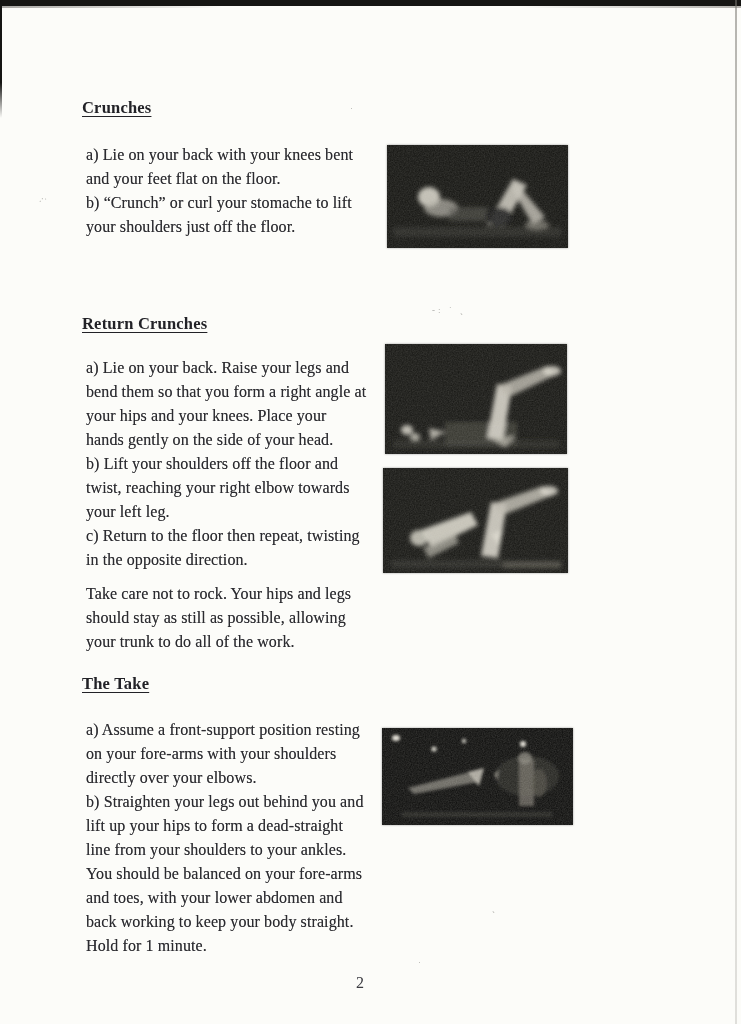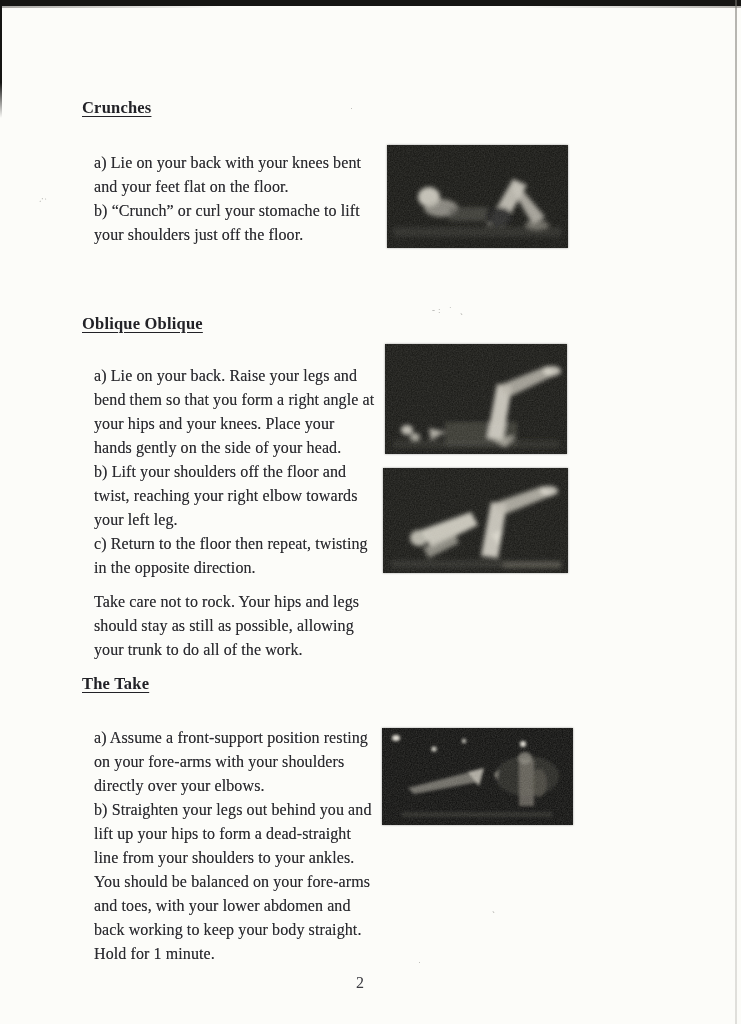--- a/index.html
+++ b/index.html
@@ -18,21 +18,21 @@
     background:linear-gradient(#151513 70%,rgba(21,21,19,0));}
   .edge-right{position:absolute;left:735px;top:0;width:2px;height:1024px;
     background:linear-gradient(rgba(120,118,112,.55),rgba(150,148,142,.35) 40%,rgba(150,148,142,.28));}
   
   .heading{
     position:absolute;left:82px;margin:0;
     font-size:16.5px;font-weight:bold;letter-spacing:.2px;color:#222227;
     text-decoration:underline;text-underline-offset:3px;text-decoration-thickness:1.4px;
   }
   .body{
-    position:absolute;left:82px;width:281px;margin:12px;
+    position:absolute;left:82px;width:281px;margin:4px;
     font-size:16px;line-height:24px;letter-spacing:.1px;
     text-shadow:0 0 .4px rgba(43,43,48,.55);
   }
   .steps{white-space:pre-line;}
   .caption{left:385px;width:268px;}
   .photo{position:absolute;margin:0;padding:0;box-shadow:0 0 2px rgba(40,40,38,.45);}
   .photo svg{display:block;width:100%;height:100%;}
   .page-number{position:absolute;left:350px;top:974px;width:20px;text-align:center;
     font-size:16px;color:#3a3a40;}
   .speck{position:absolute;color:#8d8d89;font-size:9px;line-height:9px;opacity:.8;}
@@ -43,21 +43,21 @@
 <div class="page">
 
   <div class="edge-top"></div>
   <div class="edge-left"></div>
   <div class="edge-right"></div>
 
   <h2 class="heading" style="top:98px">Crunches</h2>
   <p class="body steps" style="top:139px">a)  Lie on your back with your knees bent and your feet flat on the floor.
 b)  “Crunch” or curl your stomache to lift your shoulders just off the floor.</p>
 
-  <h2 class="heading" style="top:314px">Oblique Oblique</h2>
+  <h2 class="heading" style="top:314px">Return Crunches</h2>
   <p class="body steps" style="top:352px">a)  Lie on your back.  Raise your legs and bend them so that you form a right angle at your hips and your knees.  Place your hands gently on the side of your head.
 b)  Lift your shoulders off the floor and twist, reaching your right elbow towards your left leg.
 c)  Return to the floor then repeat, twisting in the opposite direction.</p>
   <p class="body" style="top:578px">Take care not to rock.  Your hips and legs should stay as still as possible, allowing your trunk to do all of the work.</p>
 
   <h2 class="heading" style="top:674px">The Take</h2>
   <p class="body steps" style="top:714px">a)  Assume a front-support position resting on your fore-arms with your shoulders directly over your elbows.
 b)  Straighten your legs out behind you and lift up your hips to form a dead-straight line from your shoulders to your ankles.  You should be balanced on your fore-arms and toes, with your lower abdomen and back working to keep your body straight.  Hold for 1 minute.</p>
 
   <figure class="photo" style="left:387px;top:145px;width:181px;height:103px">

